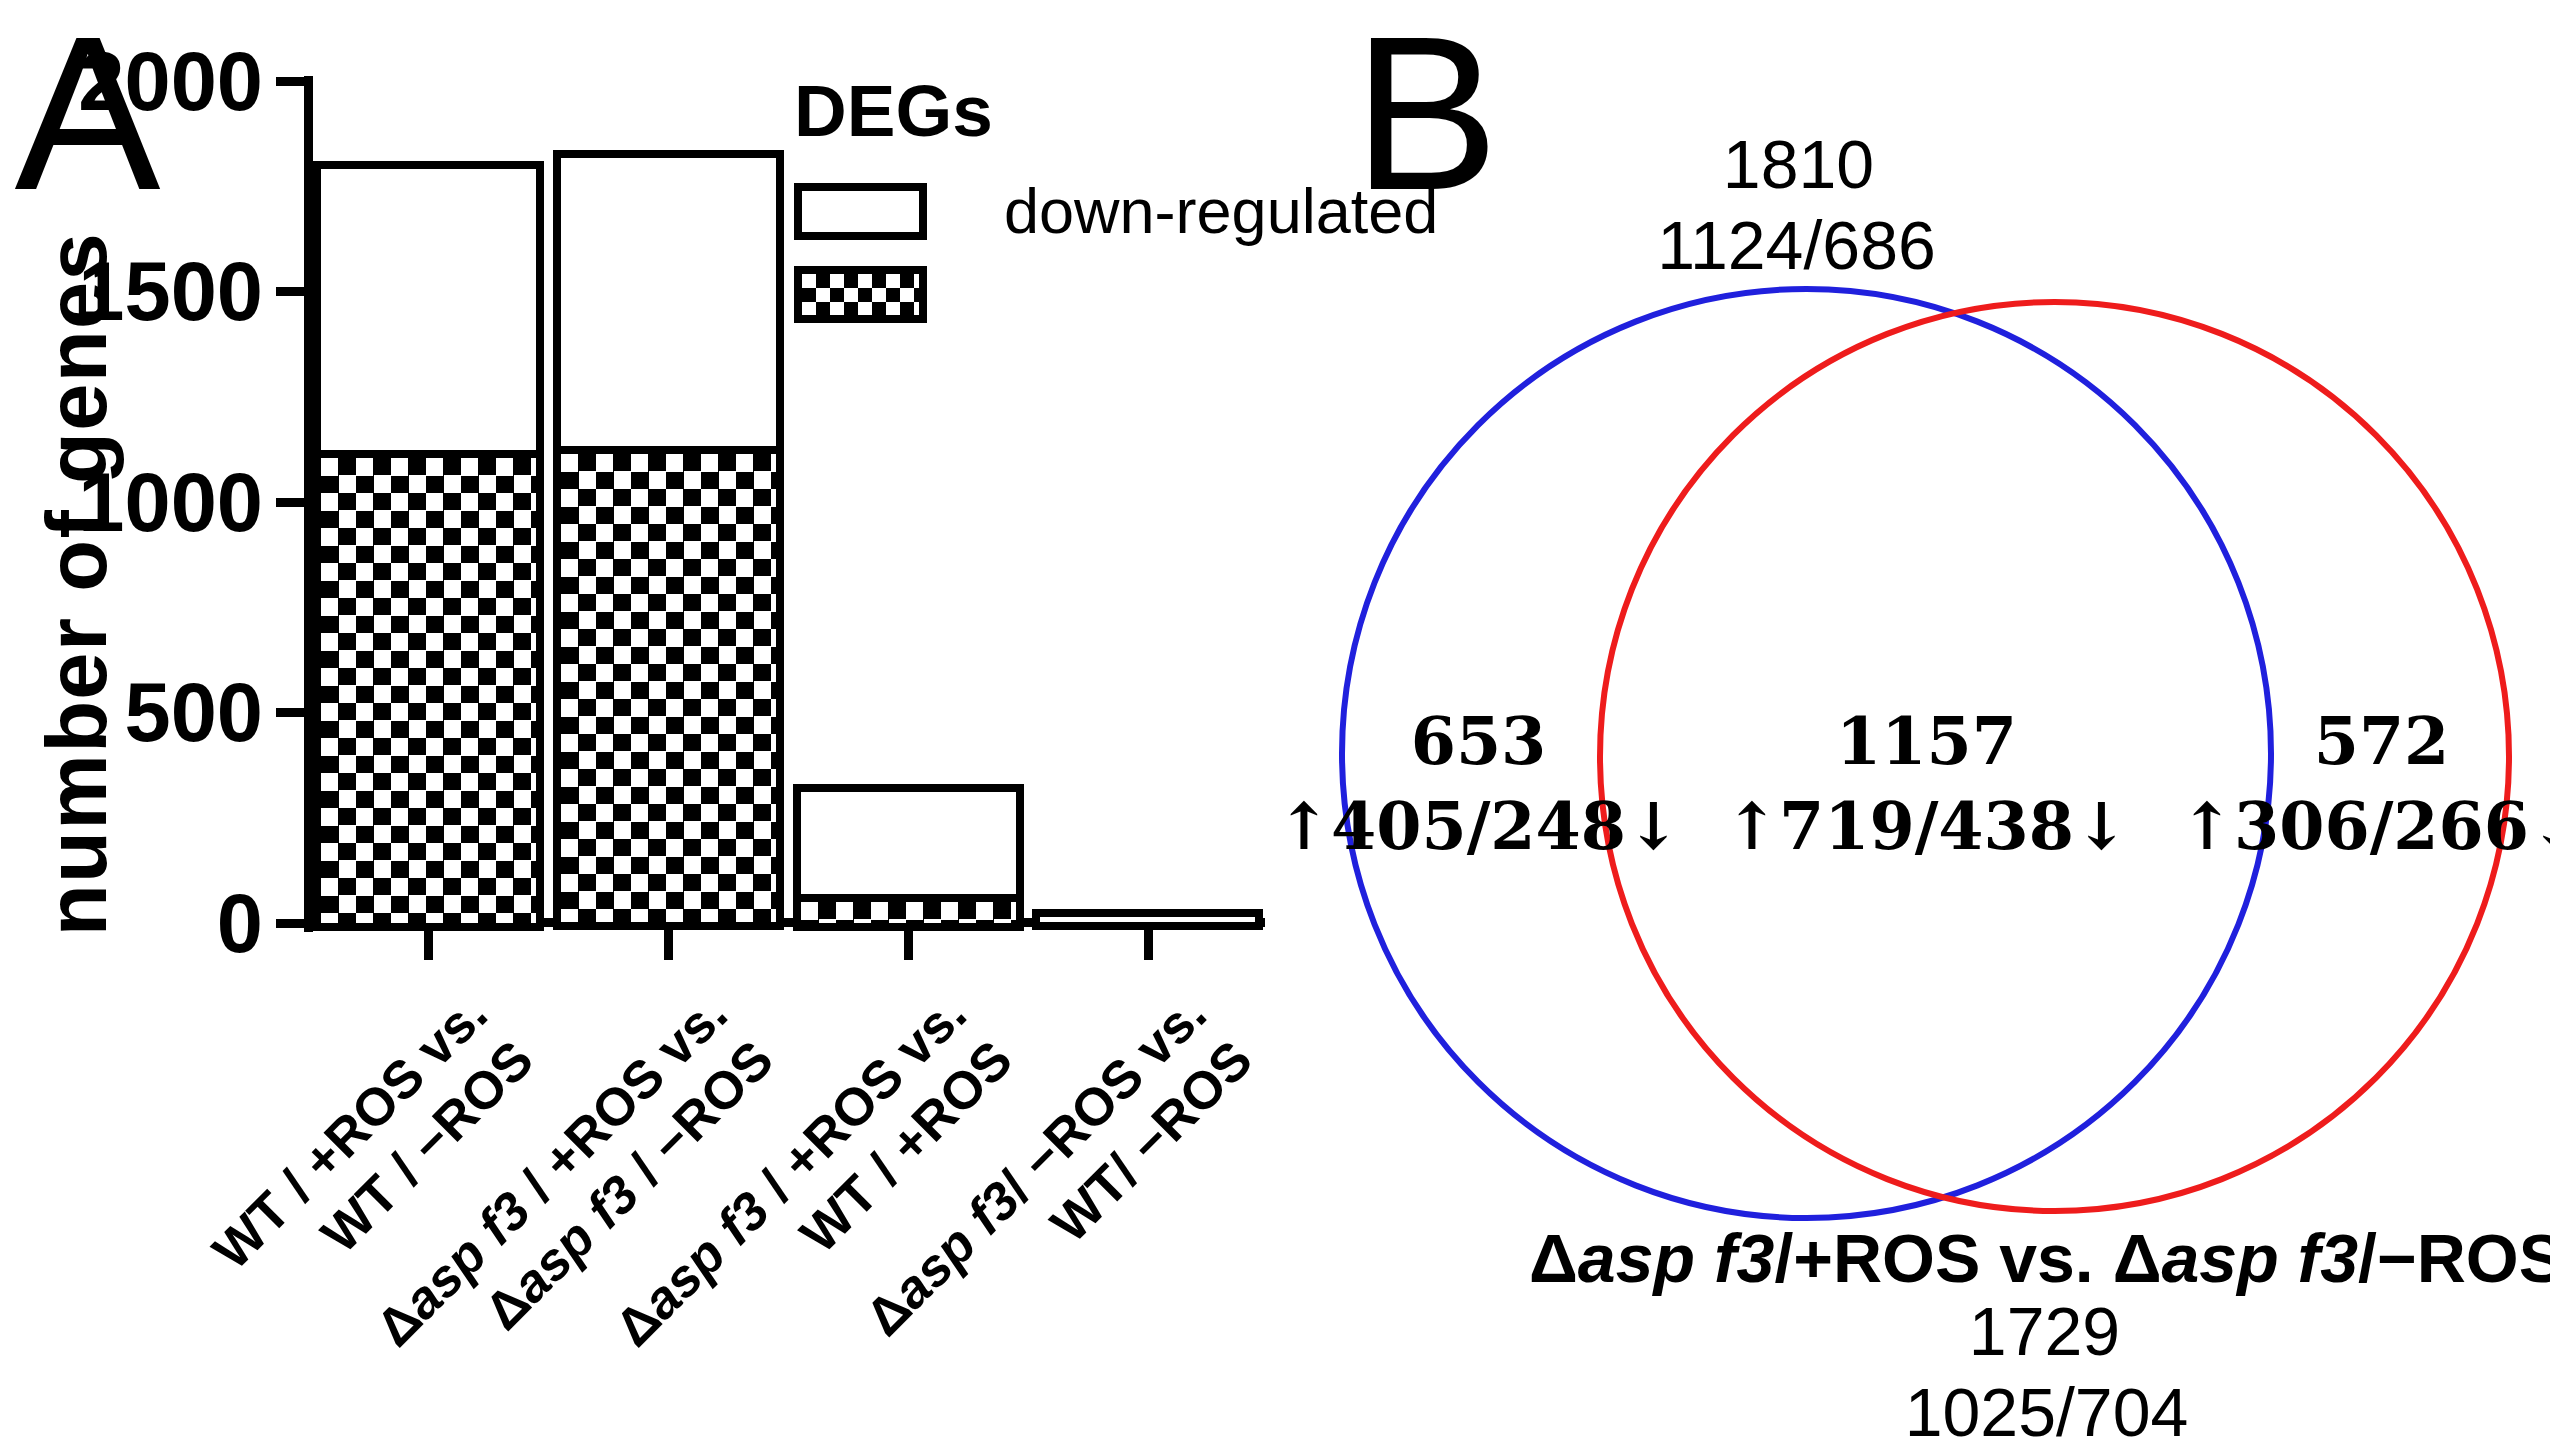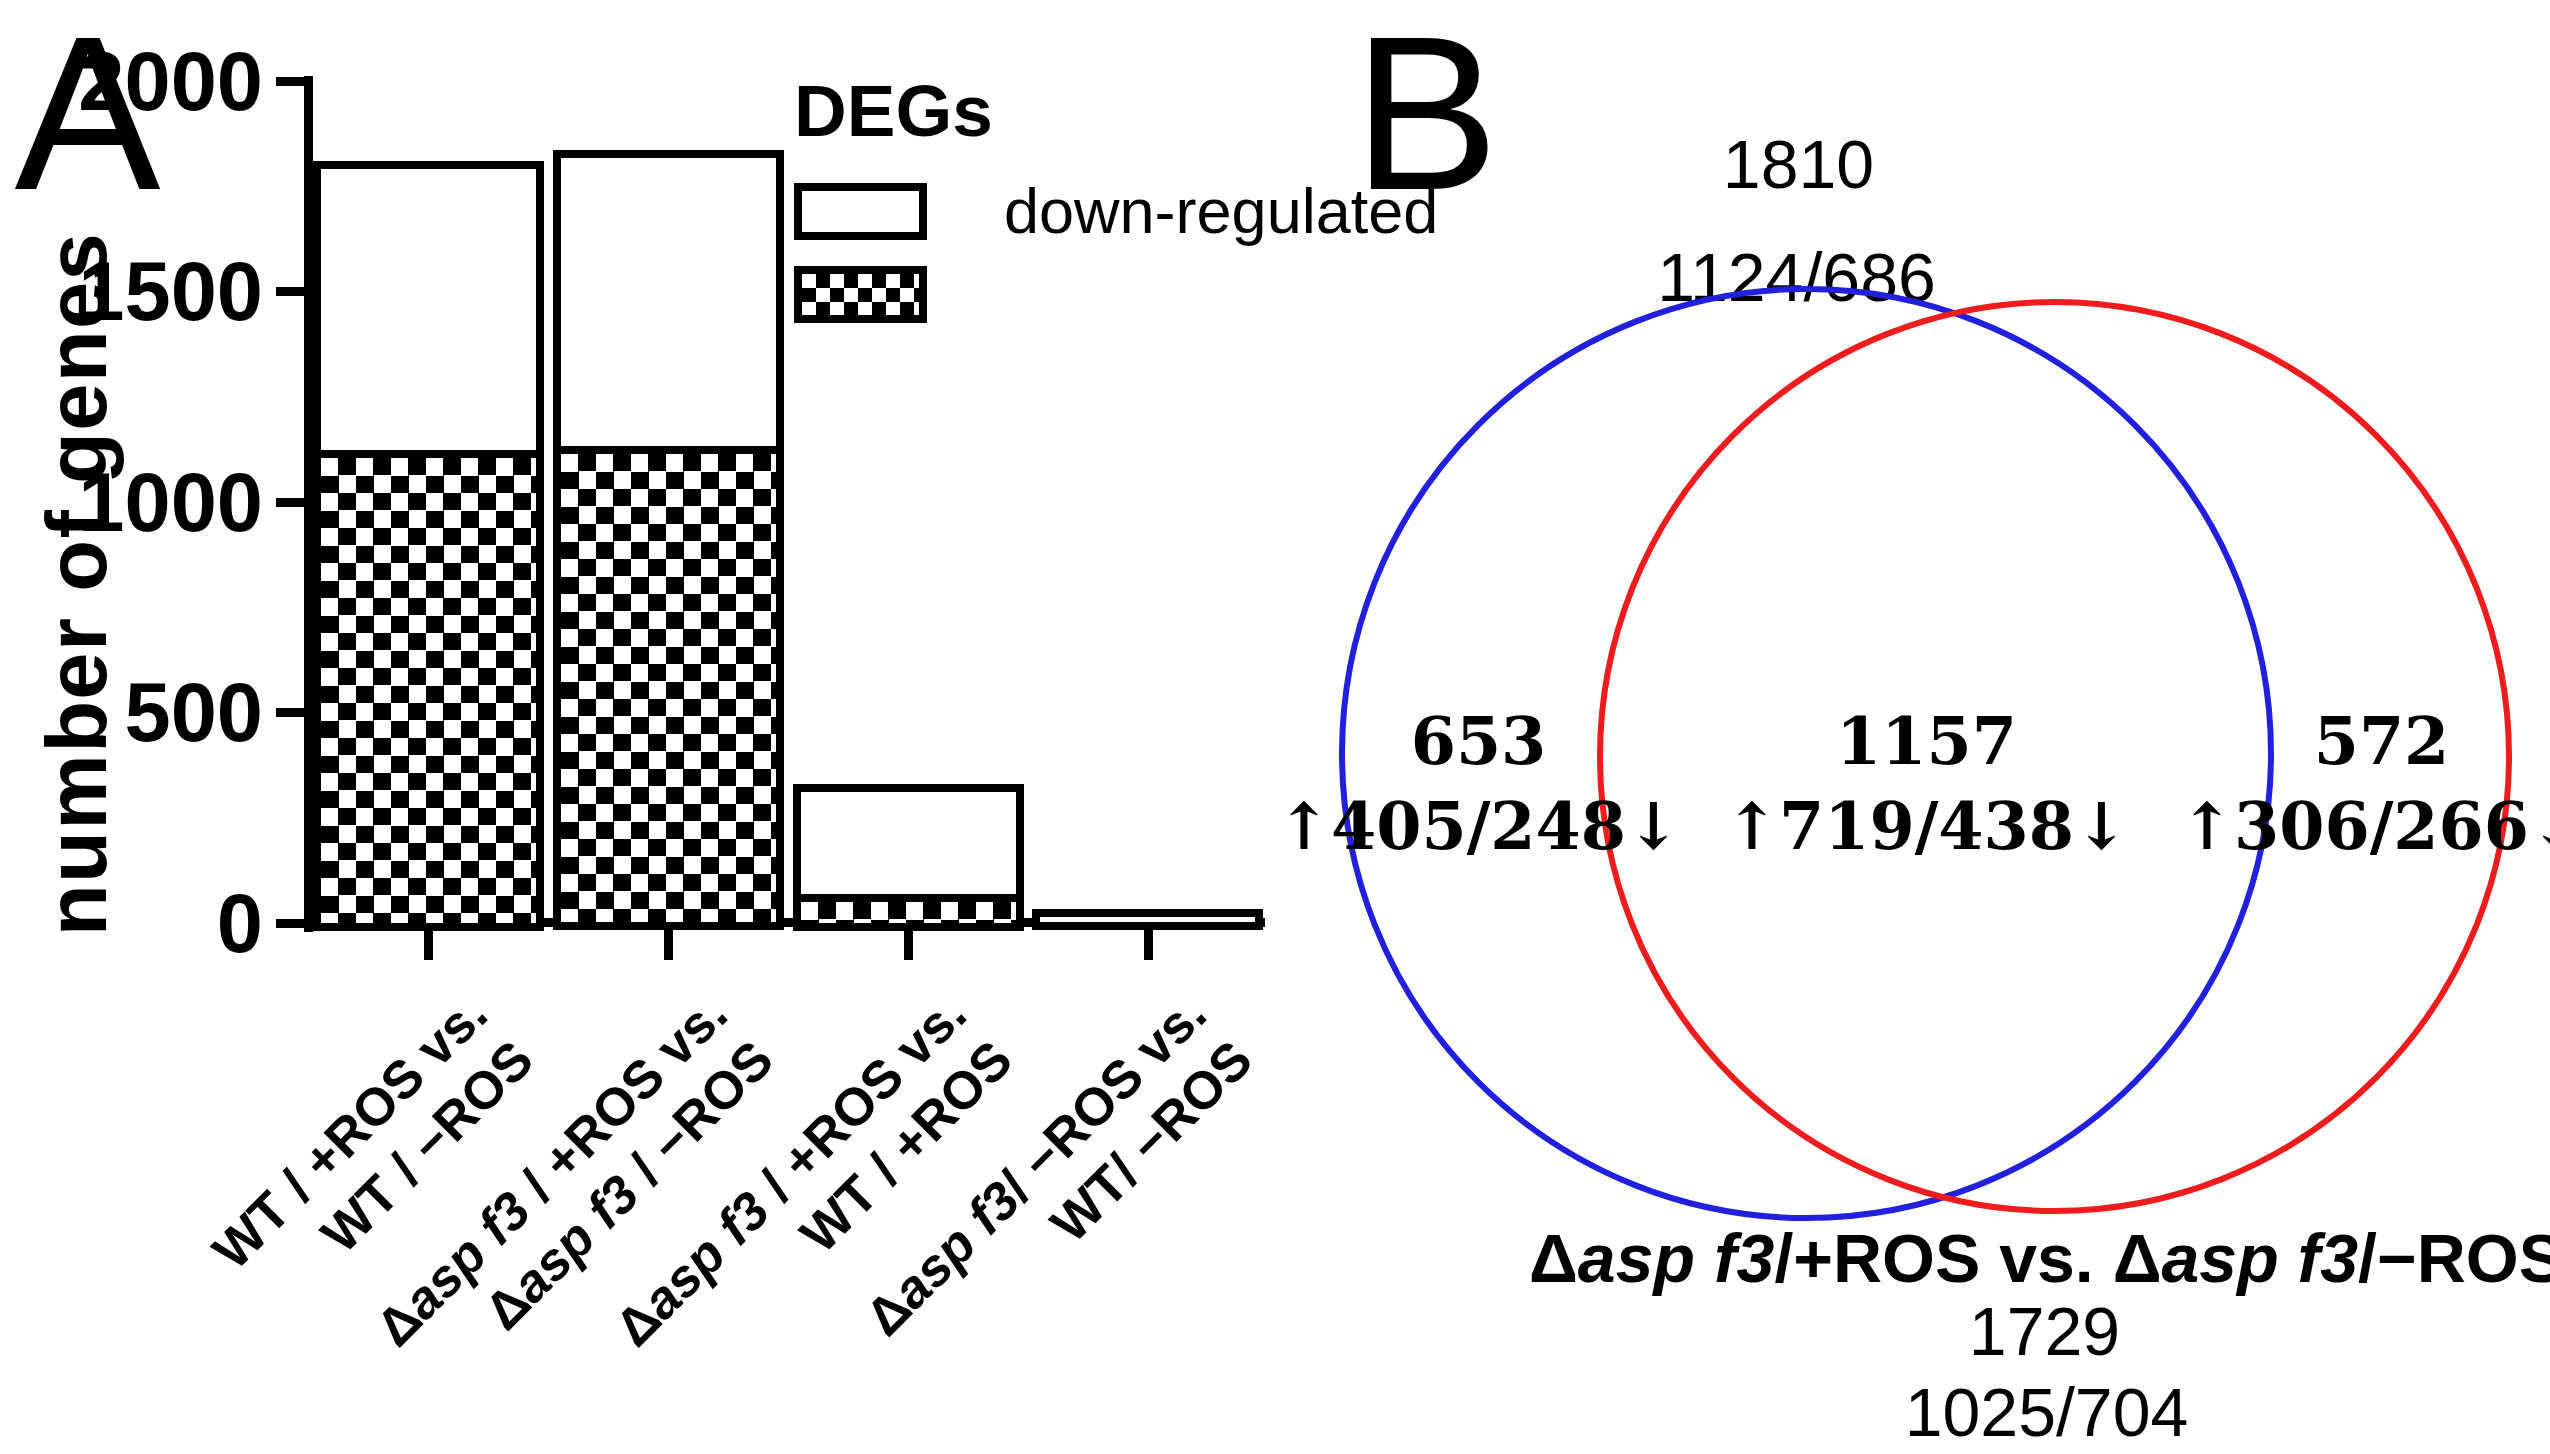--- a/index.html
+++ b/index.html
@@ -48,21 +48,21 @@
 
   
   .venn-circle{position:absolute; border-radius:50%; border:6.6px solid #000; background:transparent;}
   #vennBlue{left:1339px; top:286px;  width:923px; height:923px;}
   #vennRed {left:1597px; top:299px;  width:903px; height:903px;}
   .b-text{position:absolute; text-align:center; line-height:1;}
   .b-title{font-size:68px; font-weight:bold;}
   .b-num{font-size:68px; font-weight:400;}
   #bTopTitle {left:1182px; top:32px;   width:1262px;}
   #bTopTotal {left:1599px; top:130px;  width:399px;}
-  #bTopUpDown{left:1597px; top:211px;  width:399px;margin-top:32px;}
+  #bTopUpDown{left:1597px; top:211px;  width:399px;}
   #bBotTitle {left:1382px; top:1224px; width:1329px;}
   #bBotTotal {left:1845px; top:1297px; width:399px;}
   #bBotUpDown{left:1847px; top:1378px; width:399px;}
   .venn-region{
     position:absolute; width:425px; text-align:center;
     font-family:"DejaVu Serif","Liberation Serif",serif;
     font-weight:bold; font-size:65px; line-height:1.3;
   }
   #regionLeft {left:1266px; top:699px;}
   #regionMid  {left:1714px; top:699px;}

